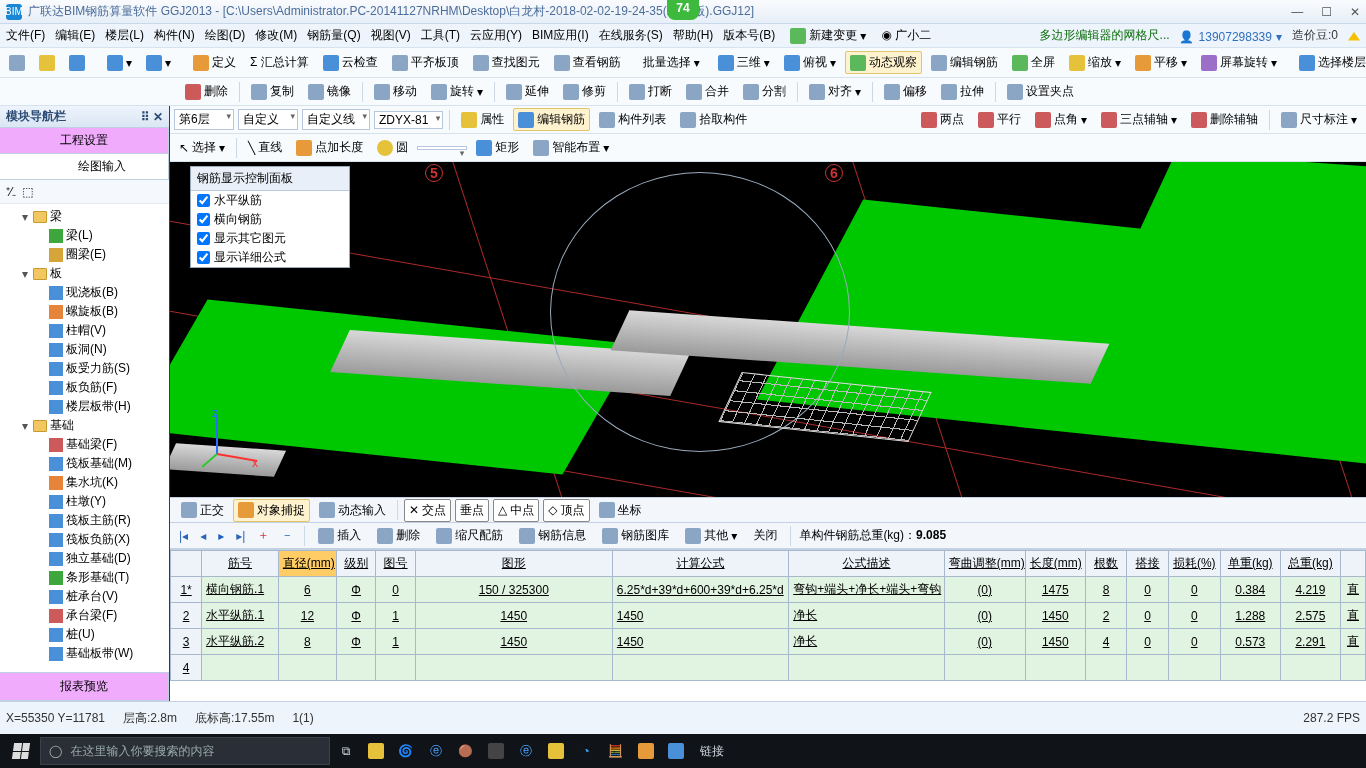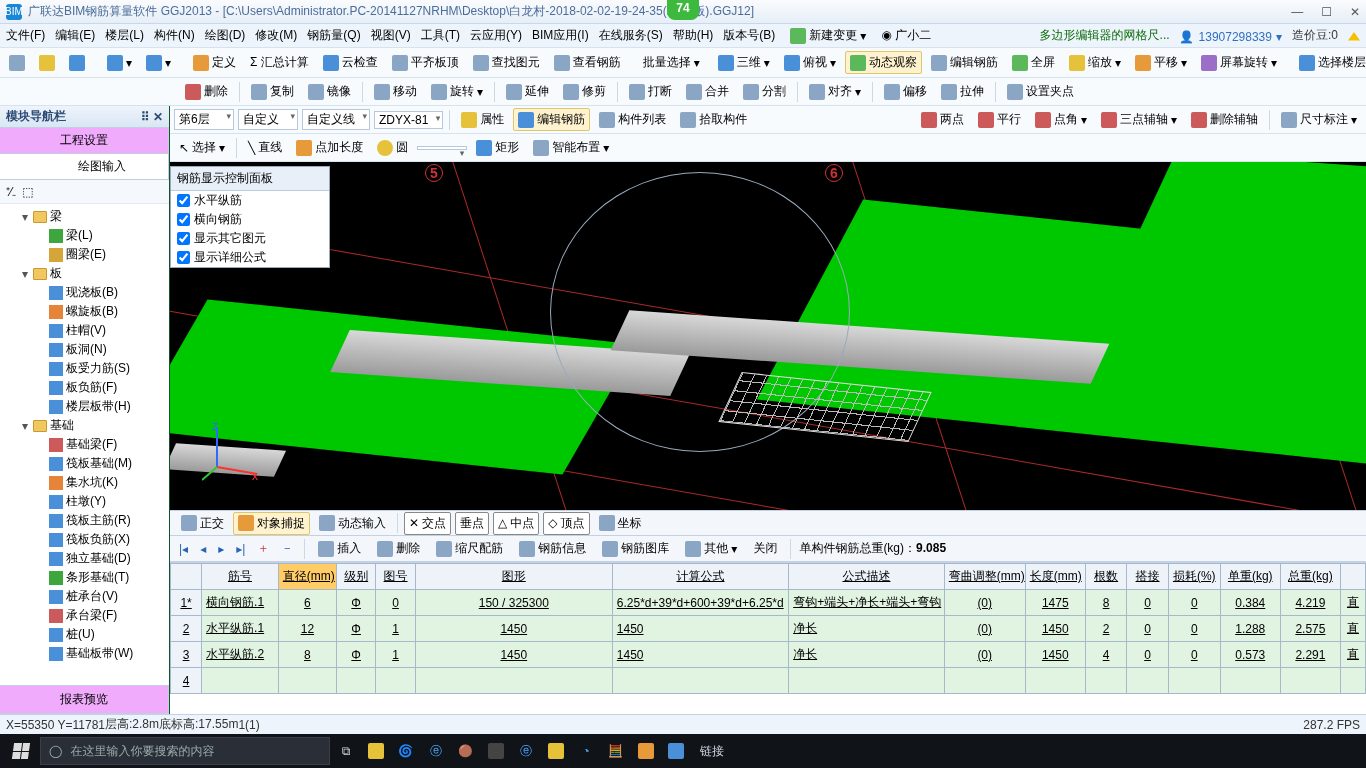--- a/index.html
+++ b/index.html
@@ -38,35 +38,35 @@
 .node-ico{width:14px;height:14px;display:inline-block;}
 .bottom-tabs { border-top:1px solid #c0d0e3;}
 .bottom-tabs .panel-tab { padding:5px 0;}
 .right-area { flex:1; display:flex; flex-direction:column; overflow:hidden;}
 .viewport { flex:1; background:#000; position:relative; overflow:hidden;}
 .axis-label { position:absolute; color:#c33; font-size:14px; font-weight:bold;}
 .grid-line { position:absolute; background:#aa2a2a; transform-origin:left center;}
 .beam { position:absolute; background:linear-gradient(#d8d8d8,#9a9a9a);}
 .green-slab { position:absolute; background:#00c800;}
 .axis-gizmo { position:absolute; left:32px; bottom:28px;}
-.overlay-panel { position:absolute; left:0; top:4px; width:160px; background:#fff; border:1px solid #9ab; box-shadow:2px 2px 4px rgba(0,0,0,.3);}
+.overlay-panel { position:absolute; left:20px; top:4px; width:160px; background:#fff; border:1px solid #9ab; box-shadow:2px 2px 4px rgba(0,0,0,.3);}
 .overlay-panel .hdr { background:#e8eff8; padding:3px 6px; border-bottom:1px solid #bcd;}
 .overlay-panel label { display:flex; align-items:center; gap:4px; padding:1px 6px;}
 .snap-bar { height:26px; background:#f3f7fc; border-top:1px solid #c3d1e3; border-bottom:1px solid #c3d1e3; display:flex; align-items:center; padding:0 6px; gap:4px;}
 .snap-bar .tb.boxed { border:1px solid #888; background:#fff;}
 .record-bar { height:26px; background:#f3f7fc; border-bottom:1px solid #c3d1e3; display:flex; align-items:center; padding:0 6px; gap:6px;}
 .nav-btn { color:#2a64b3; padding:0 3px; cursor:pointer;}
 .grid-wrap { height:152px; overflow:auto; background:#fff; border-top:1px solid #c3d1e3;}
 table.data { border-collapse:collapse; width:100%; table-layout:fixed;text-decoration:underline;}
 table.data th, table.data td { border:1px solid #a7b8cc; padding:2px 4px; text-align:center; background:#e1f3e1; height:26px; overflow:hidden; white-space:nowrap;}
 table.data th { background:#eef3f9; font-weight:normal;}
 table.data td.left { text-align:left;}
 table.data th.hl { background:#ffcc66;}
 table.data td.rowhdr { background:#eef3f9;}
-.status-bar { height:20px; background:#eef4fb; border-top:1px solid #c3d1e3; display:flex; align-items:center; padding:9px 6px; gap:0; color:#333;text-align:center;}
+.status-bar { height:20px; background:#eef4fb; border-top:1px solid #c3d1e3; display:flex; align-items:center; padding:16px 6px; gap:18px; color:#333;text-align:center;}
 .status-bar .sp { margin-left:auto;}
 .taskbar { height:34px; background:#101318; display:flex; align-items:center; color:#cfd6e0; padding:0 4px; gap:2px;}
 .taskbar .start { width:34px; height:28px; display:flex; align-items:center; justify-content:center;}
 .win-logo { width:16px; height:16px; display:grid; grid-template-columns:1fr 1fr; grid-template-rows:1fr 1fr; gap:1px; transform:skewX(-8deg);}
 .win-logo span{background:#ddd;}
 .search { flex:0 0 290px; height:28px; background:#2a2f37; display:flex; align-items:center; padding:0 8px; color:#9aa; gap:8px; border:1px solid #3a3f48;}
 .tray { margin-left:auto; display:flex; align-items:center; gap:10px; font-size:11px;}
 .task-icon { width:28px; height:28px; display:flex; align-items:center; justify-content:center;}
 .clock { text-align:right; line-height:1.1; font-size:11px;}
 .circ-ind { position:absolute; border:1px solid #9ab; border-radius:50%;}

